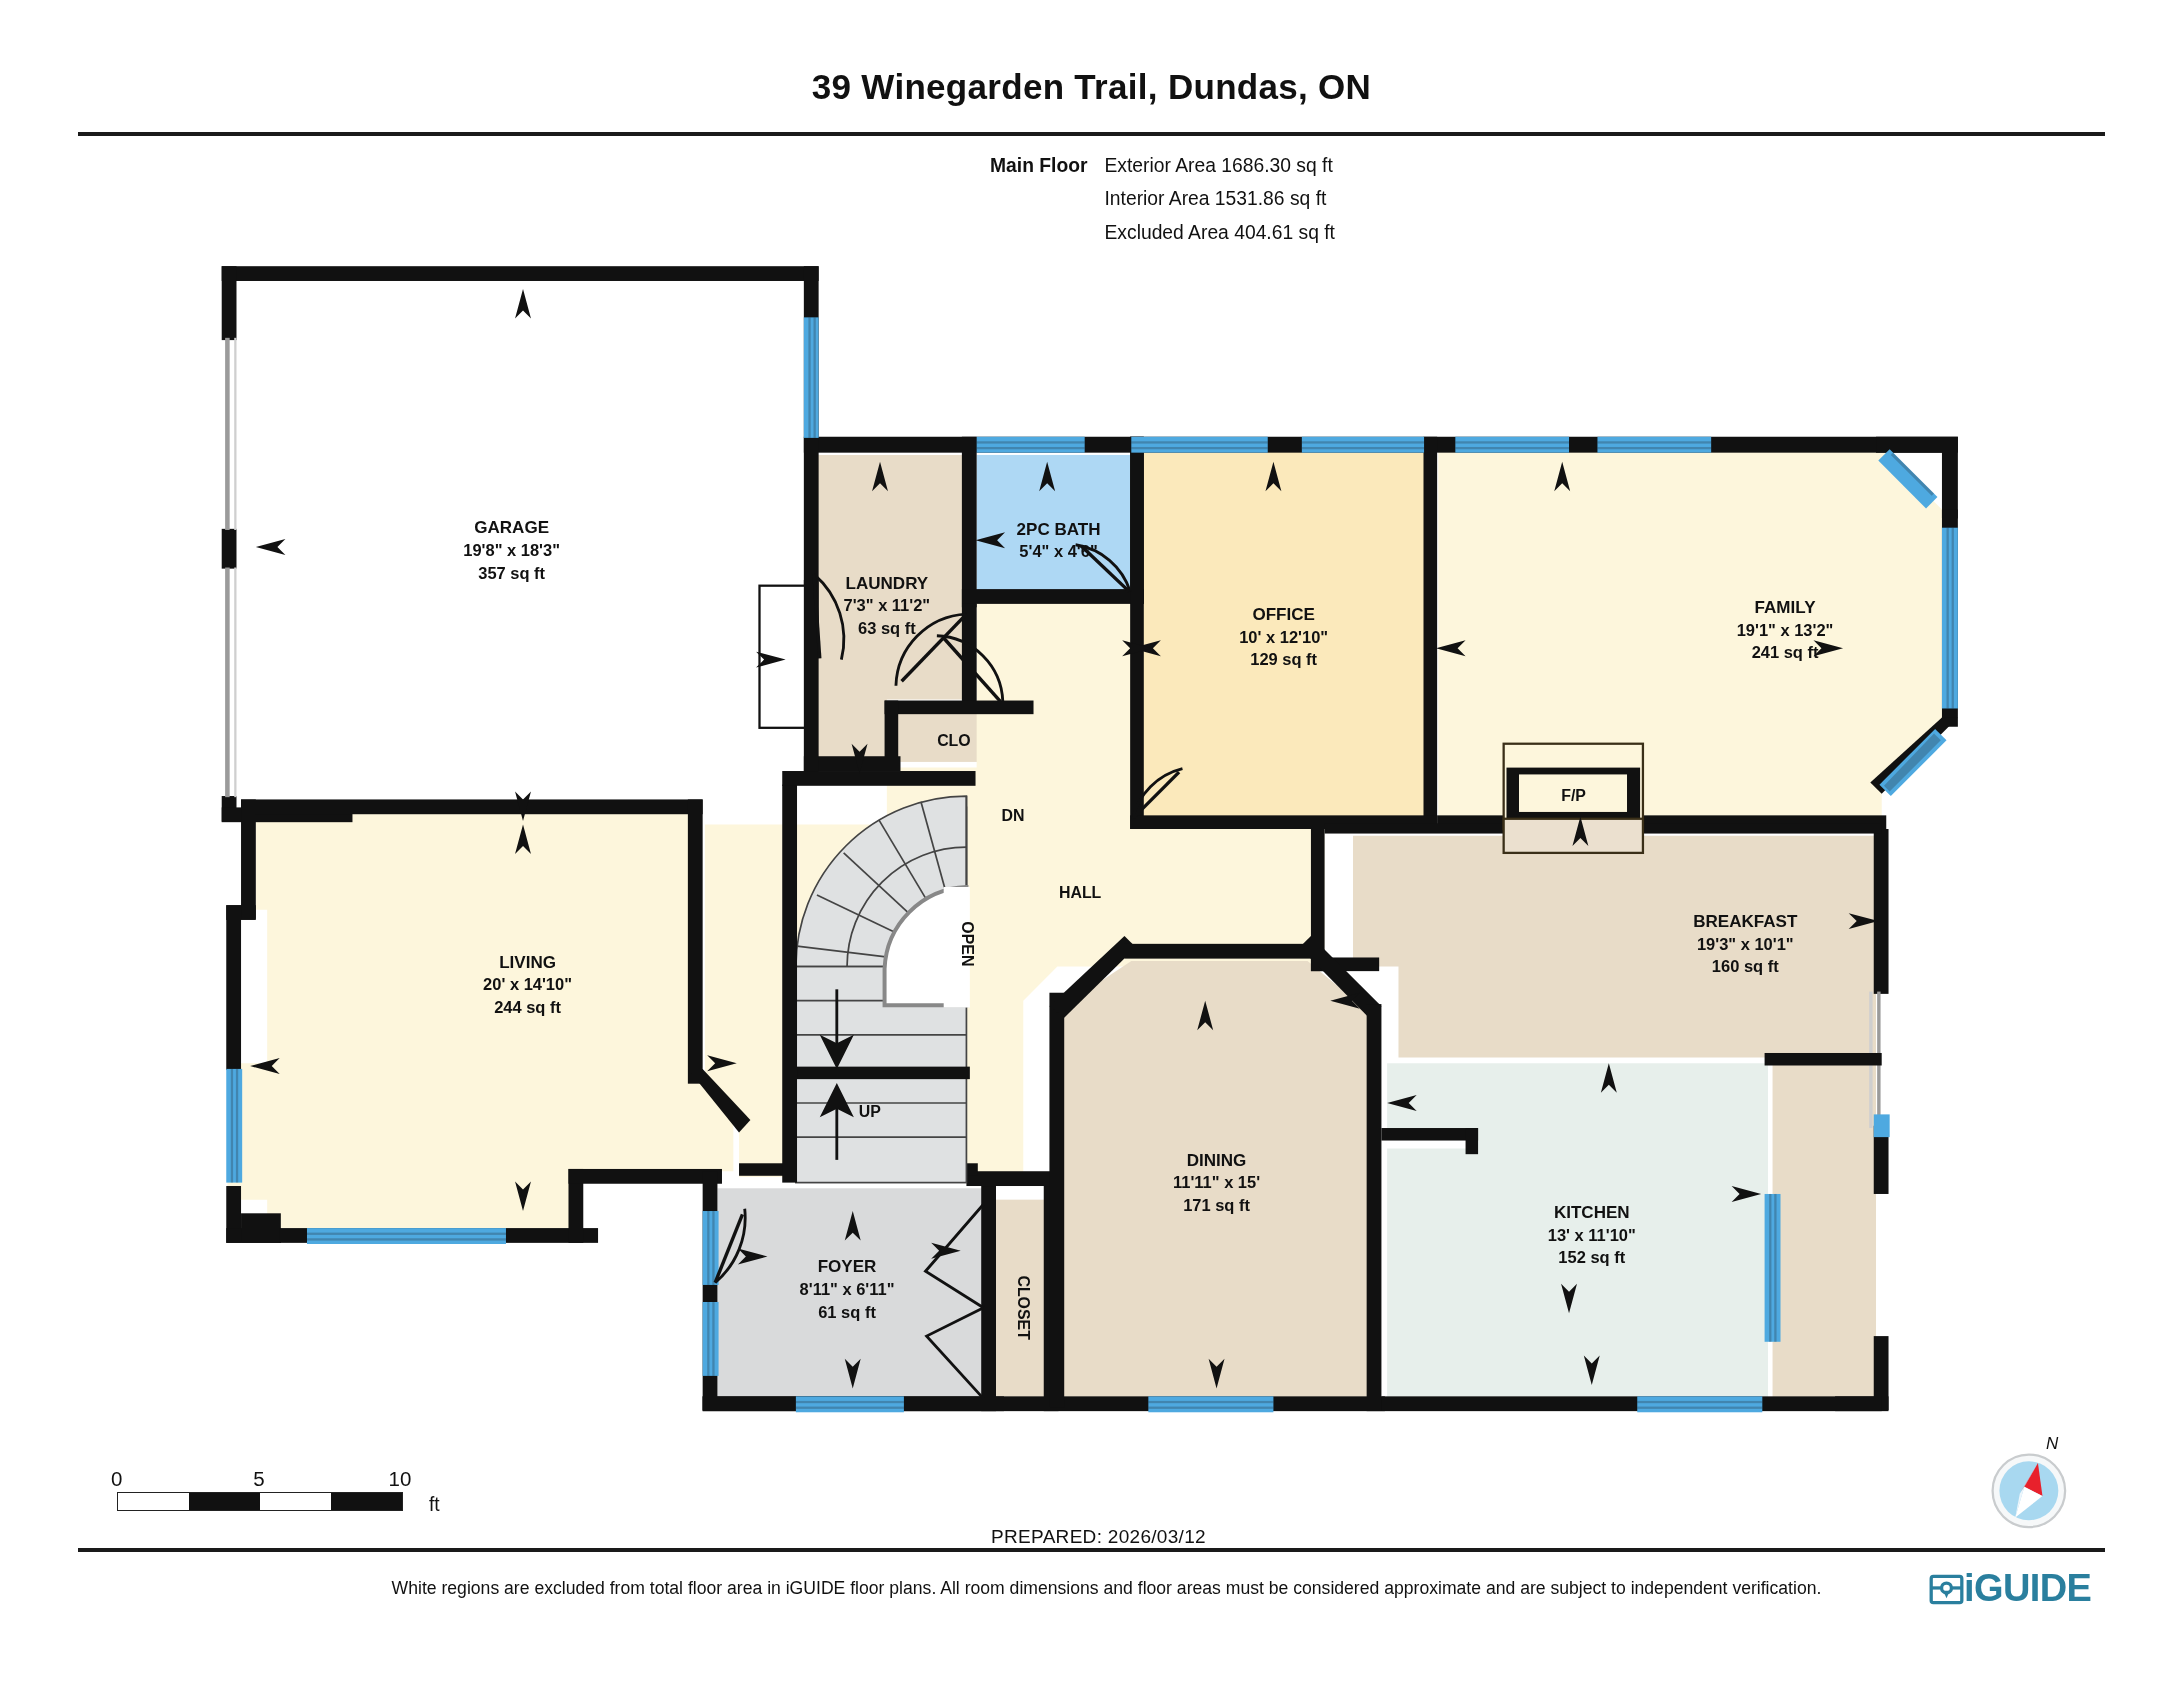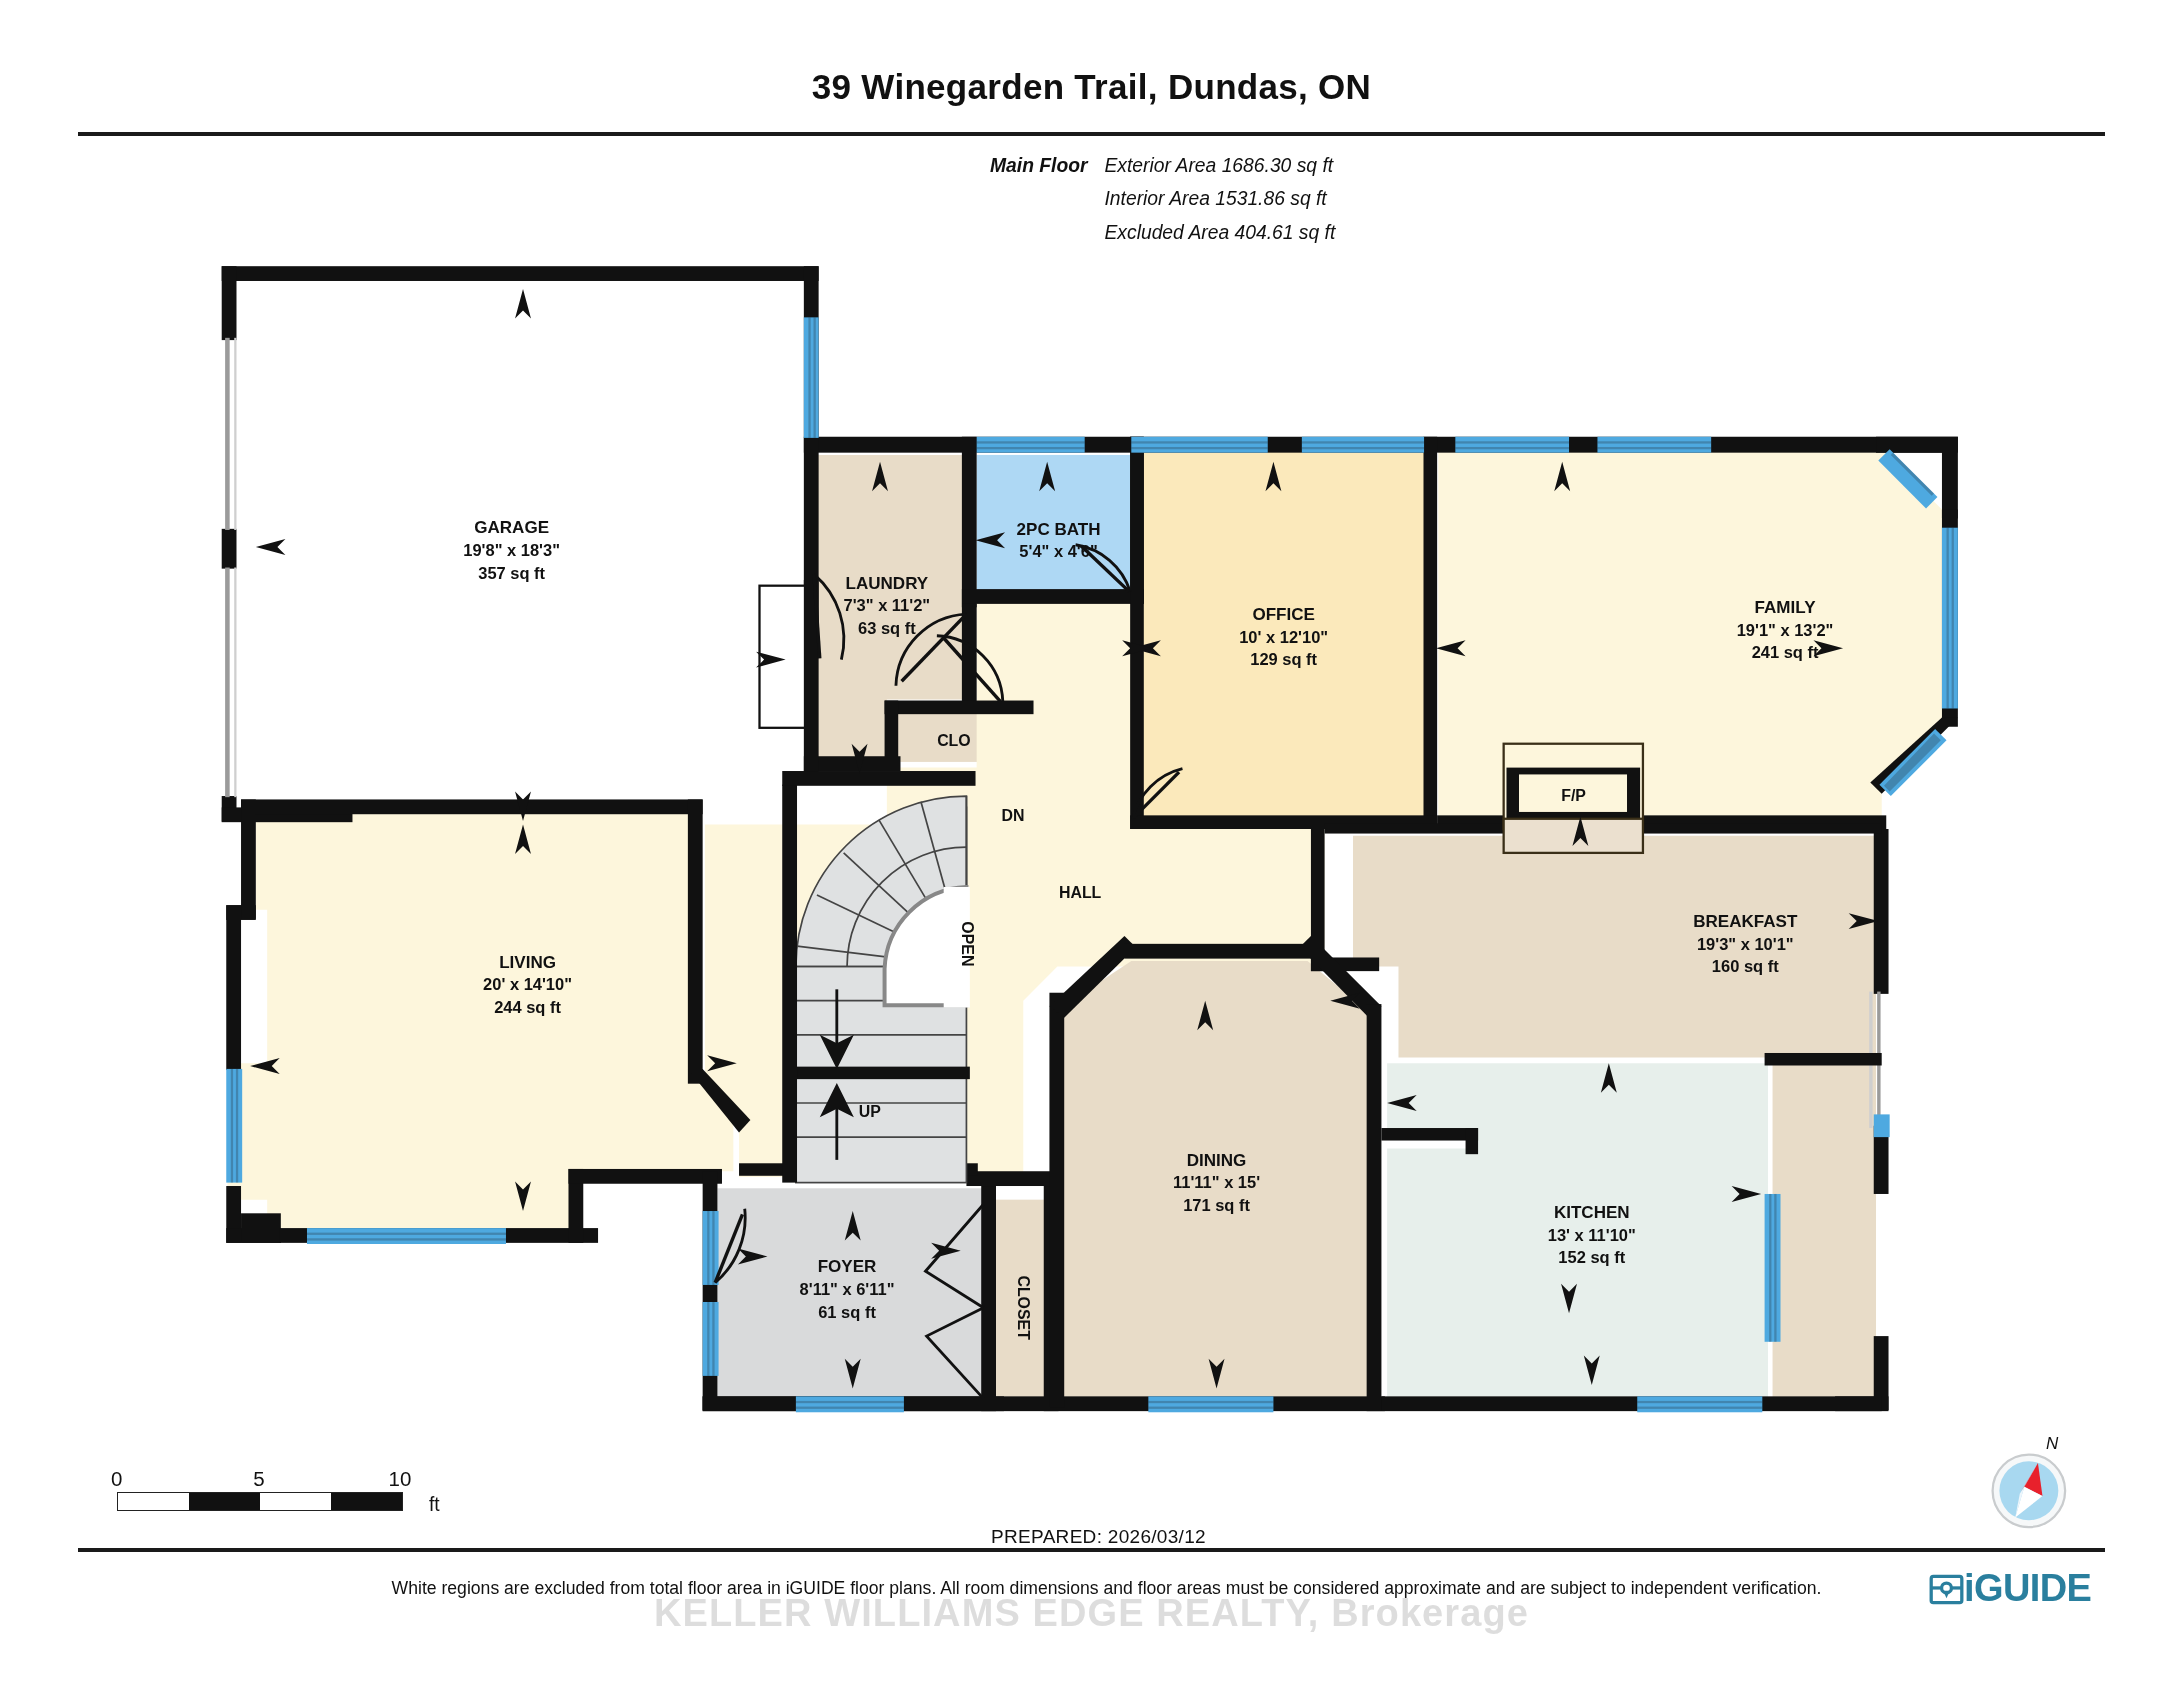--- a/index.html
+++ b/index.html
@@ -3,21 +3,21 @@
 <meta charset="utf-8">
 <style>
   html,body{margin:0;padding:0;background:#fff;}
   body{width:2183px;height:1687px;font-family:"Liberation Sans",sans-serif;color:#111;position:relative;overflow:hidden;}
   #page{position:absolute;inset:0;}
 
   .title{position:absolute;left:0;right:0;top:67px;text-align:center;font-size:35px;font-weight:bold;letter-spacing:0.3px;}
   .rule-top{position:absolute;left:78px;right:78px;top:132px;height:4px;background:#1a1a1a;}
   .rule-bottom{position:absolute;left:78px;right:78px;top:1548px;height:4px;background:#1a1a1a;}
 
-  .summary{position:absolute;left:990px;top:155px;display:flex;gap:17px;font-size:19.3px;font-style:italic;}
+  .summary{position:absolute;left:990px;top:155px;display:flex;gap:17px;font-size:19.3px;}
   .summary .lbl{font-weight:bold;white-space:nowrap;}
   .summary .rows div{margin-bottom:11.4px;white-space:nowrap;}
 
   .prepared{position:absolute;left:0;right:0;top:1526px;text-align:center;font-size:19px;letter-spacing:0.3px;padding-left:14px;}
 
   .disclaimer{position:absolute;left:0;right:0;top:1578px;text-align:center;font-size:17.6px;padding-left:30px;}
 
   
   .scalewrap{position:absolute;left:111px;top:1467px;}
   .scalenums{position:relative;height:25px;width:296px;}
@@ -498,21 +498,20 @@
       <polygon points="80,88 112,104 64,142" fill="#ffffff"></polygon>
       <polygon points="80,88 64,142 72,100" fill="#eef6fb"></polygon>
     </svg>
     <div class="n">N</div>
   </div>
 
   <div class="rule-bottom"></div>
 
   <div class="disclaimer">White regions are excluded from total floor area in iGUIDE floor plans. All room dimensions and floor areas must be considered approximate and are subject to independent verification.</div>
 
-  <div class="watermark">KELLER WILLIAMS EDGE REALTY, Brokerage</div>
 
   <div class="iguide">
     <svg class="mark" viewBox="0 0 64 64">
       <rect x="4" y="10" width="56" height="48" rx="4" fill="none" stroke="#2a7f9e" stroke-width="6"></rect>
       <circle cx="32" cy="31" r="9" fill="none" stroke="#2a7f9e" stroke-width="6"></circle>
       <line x1="4" y1="31" x2="23" y2="31" stroke="#2a7f9e" stroke-width="6"></line>
       <line x1="41" y1="31" x2="60" y2="31" stroke="#2a7f9e" stroke-width="6"></line>
       <path d="M26 36 L38 36 L32 50 Z" fill="#2a7f9e"></path>
     </svg>
     <div class="word">iGUIDE</div>

